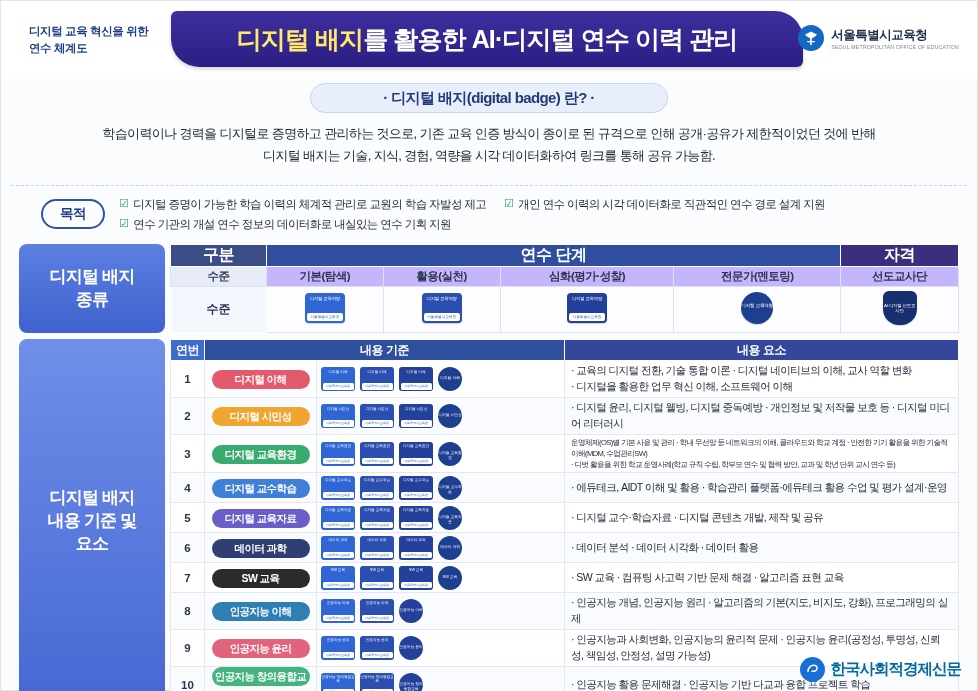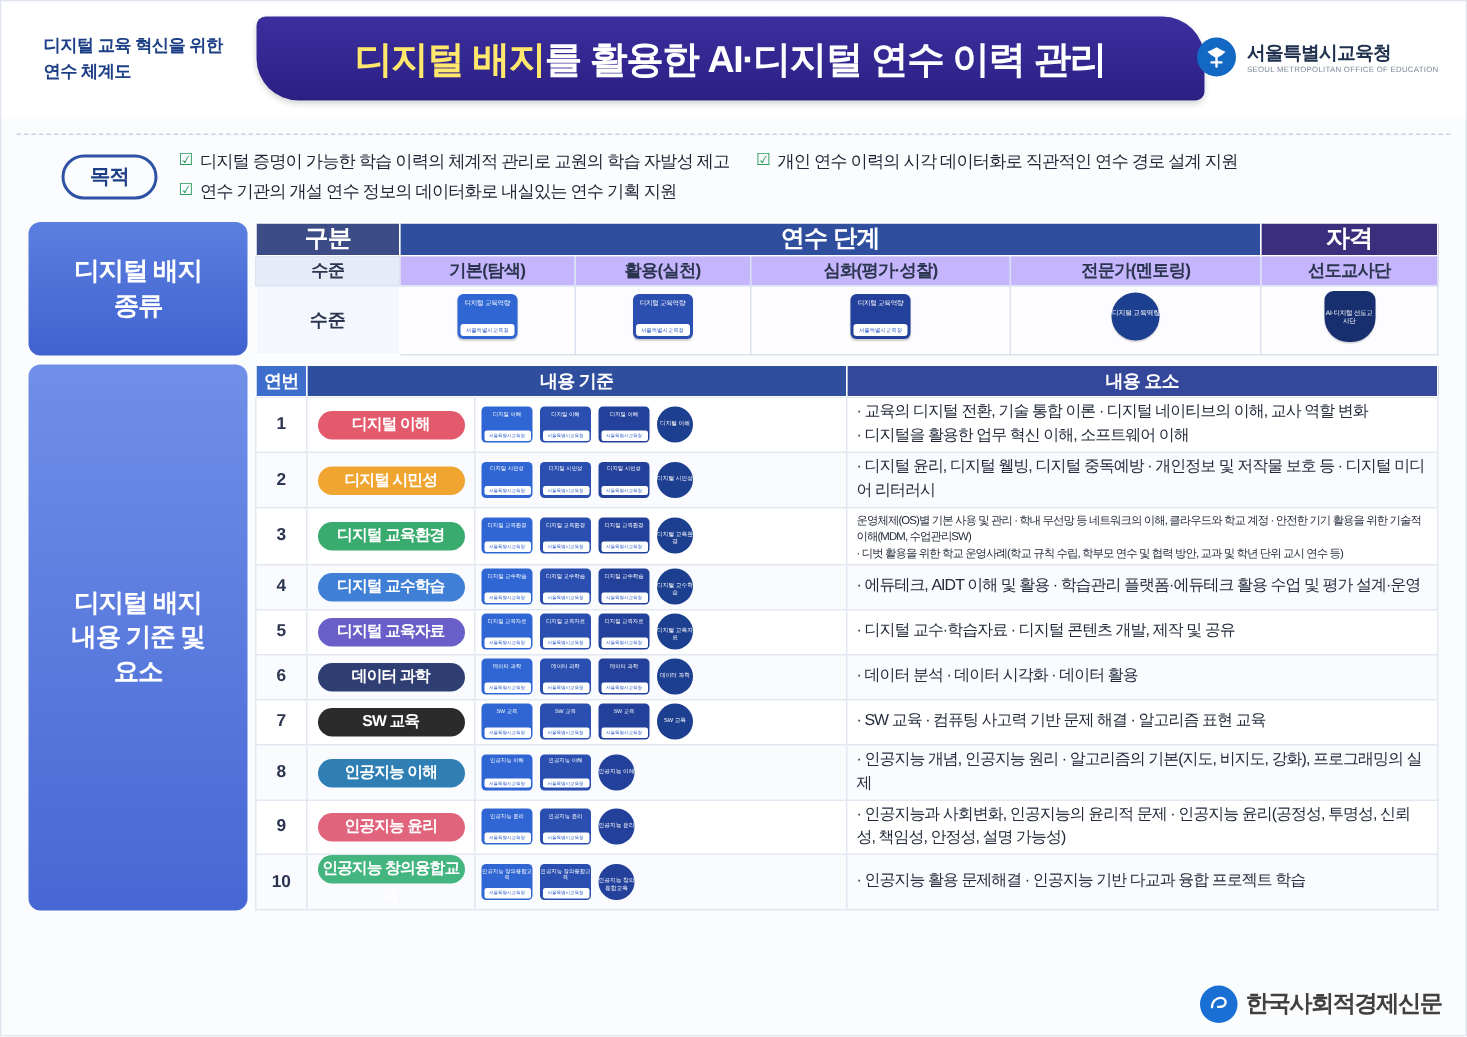--- a/index.html
+++ b/index.html
@@ -261,21 +261,21 @@
   .c-elem.small { font-size: 7.6px; line-height: 1.45; }
   .brand {
     position: absolute; right: 16px; bottom: 8px;
     display: flex; align-items: center; gap: 6px;
   }
   .brand-mark {
     width: 25px; height: 25px; border-radius: 50%;
     background: #1a6fd4;
     display: flex; align-items: center; justify-content: center;
   }
-  .brand-text { font-size: 15.5px; font-weight: bold; color: #404040; letter-spacing: -1px; }
+  .brand-text { font-size: 15.5px; font-weight: bold; color: #0369a1; letter-spacing: -1px; }
 </style>
 </head>
 <body>
 
 <div class="page">
 
   <div class="header">
     <div class="header-left">
       <div>디지털 교육 혁신을 위한</div>
       <div>연수 체계도</div>
@@ -293,20 +293,27 @@
           <path d="M5.6 12.6 L12.4 12.6" stroke="#ffffff" stroke-width="1.4" stroke-linecap="round"></path>
         </svg>
       </div>
       <div class="sch-text">
         <div class="l1">서울특별시교육청</div>
         <div class="l2">SEOUL METROPOLITAN OFFICE OF EDUCATION</div>
       </div>
     </div>
   </div>
 
+  <div class="intro">
+    <div class="intro-pill">· 디지털 배지(digital badge) 란? ·</div>
+    <div class="intro-body">
+      <div>학습이력이나 경력을 디지털로 증명하고 관리하는 것으로, 기존 교육 인증 방식이 종이로 된 규격으로 인해 공개·공유가 제한적이었던 것에 반해</div>
+      <div>디지털 배지는 기술, 지식, 경험, 역량을 시각 데이터화하여 링크를 통해 공유 가능함.</div>
+    </div>
+  </div>
 
   <div class="divider"></div>
 
   <div class="purpose">
     <div class="purpose-badge">목적</div>
     <div class="purpose-items">
       <div class="prow">
         <div class="pitem c1">
           <span class="chk">☑</span>
           <span>디지털 증명이 가능한 학습 이력의 체계적 관리로 교원의 학습 자발성 제고</span>

